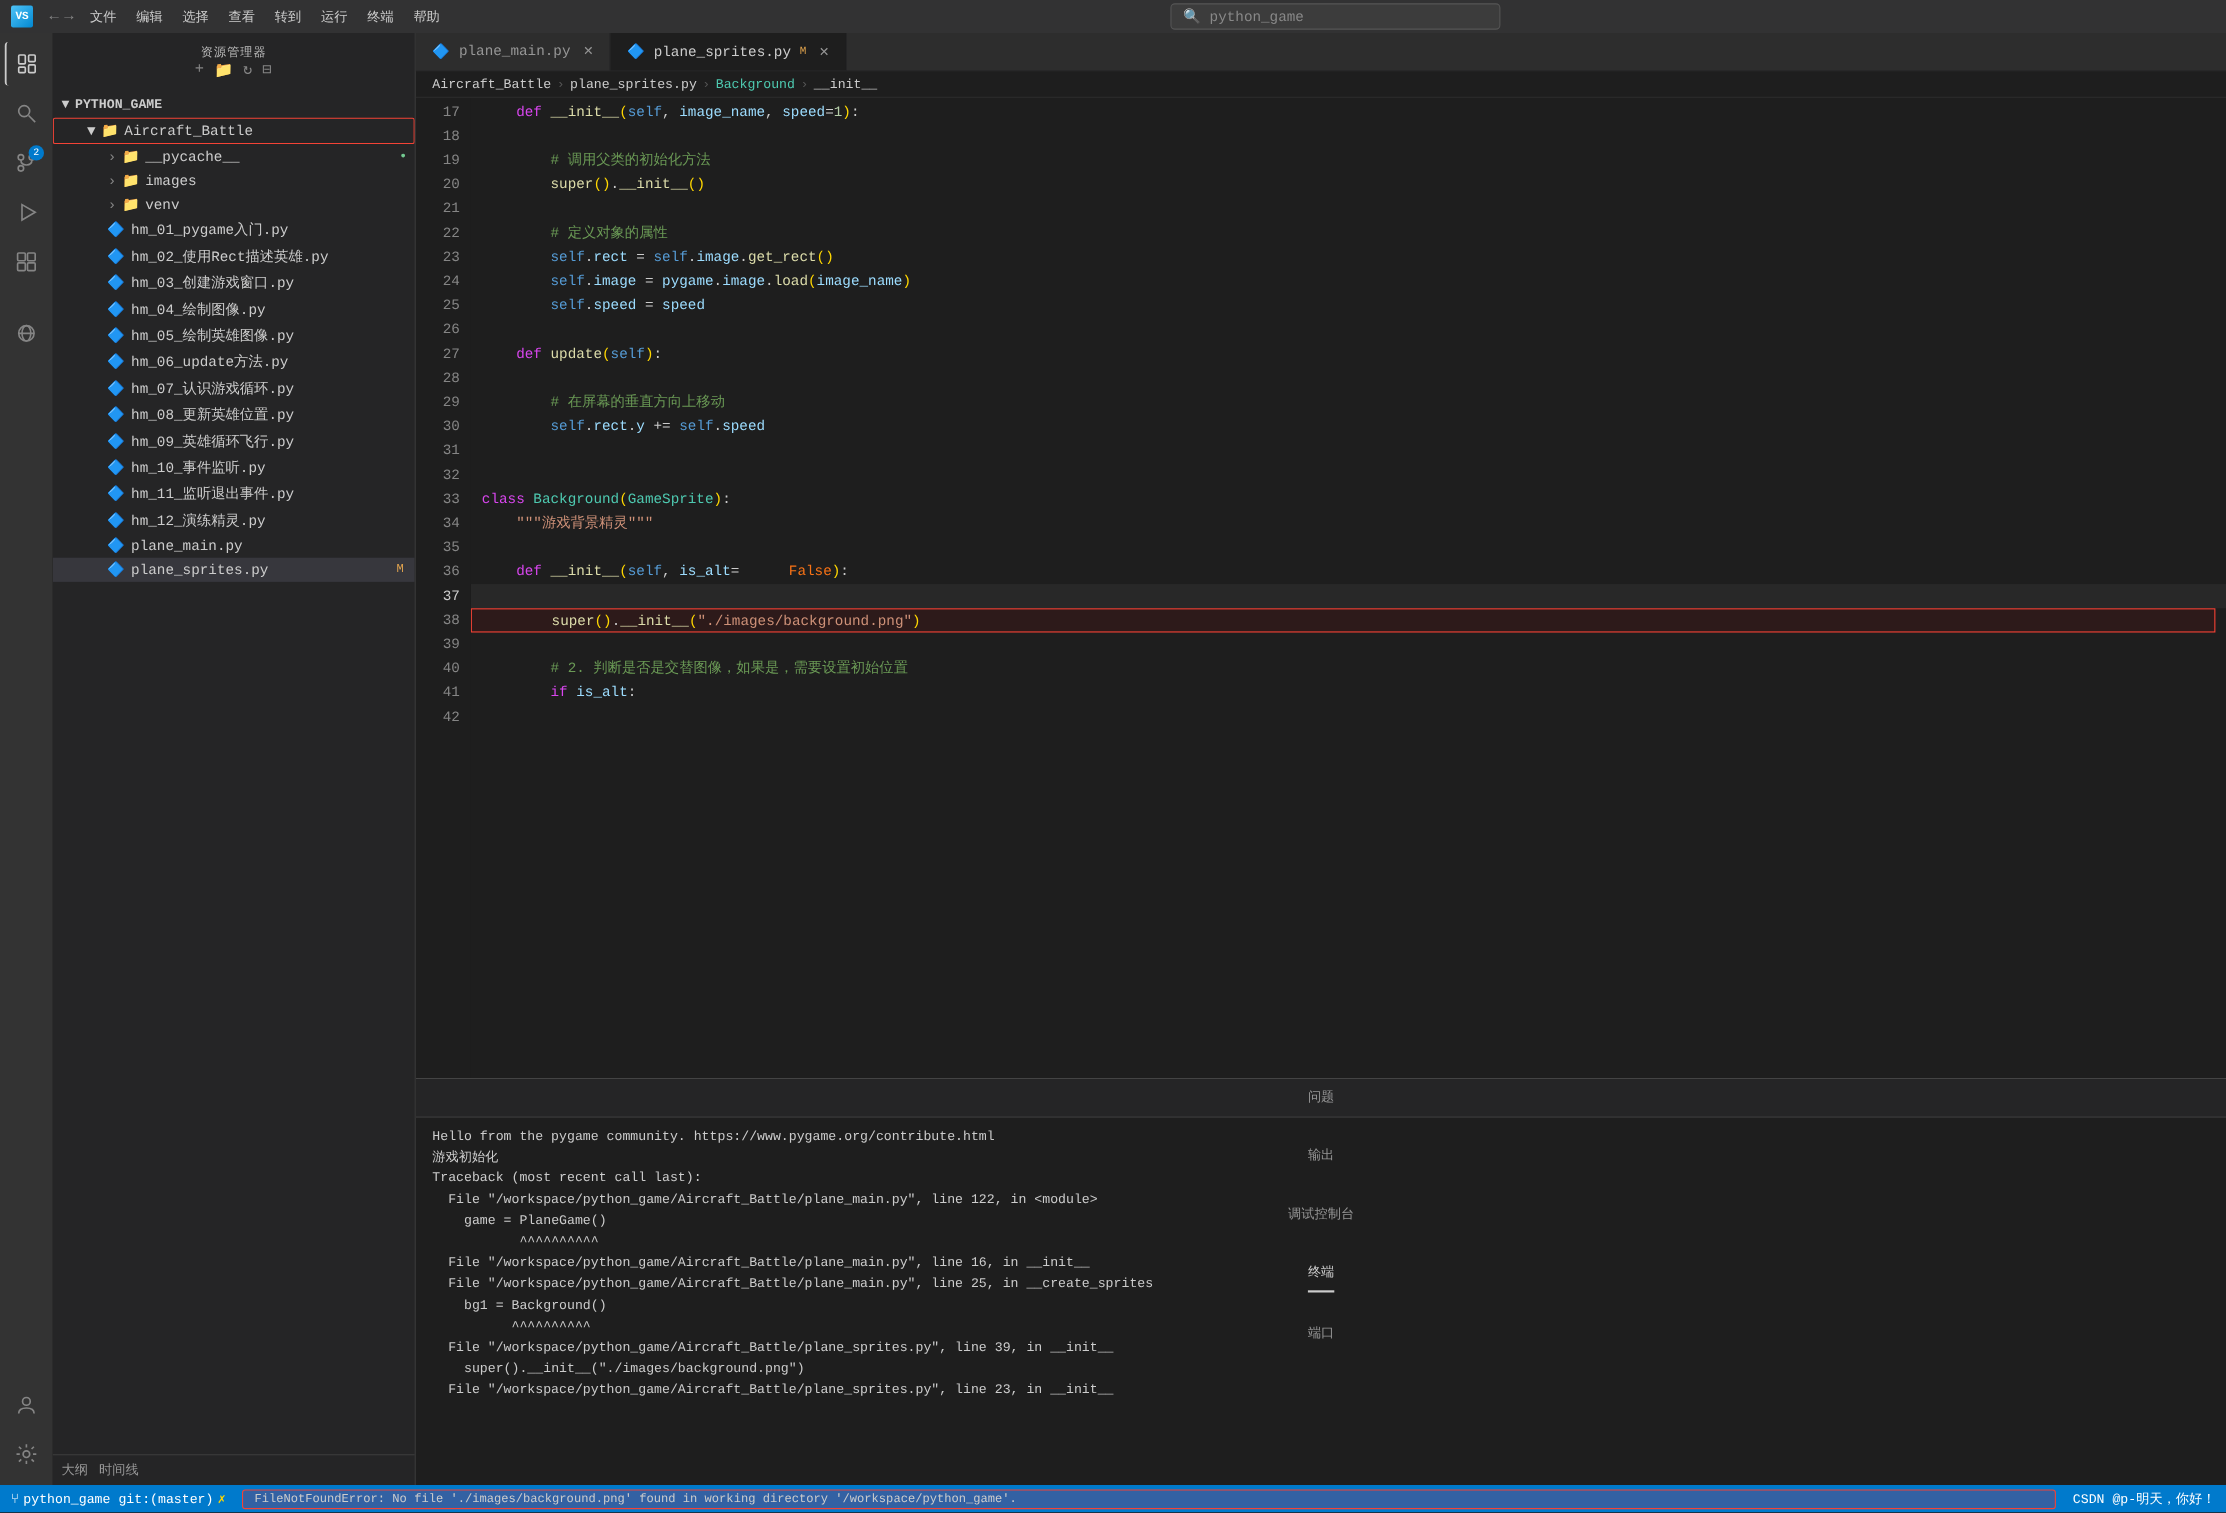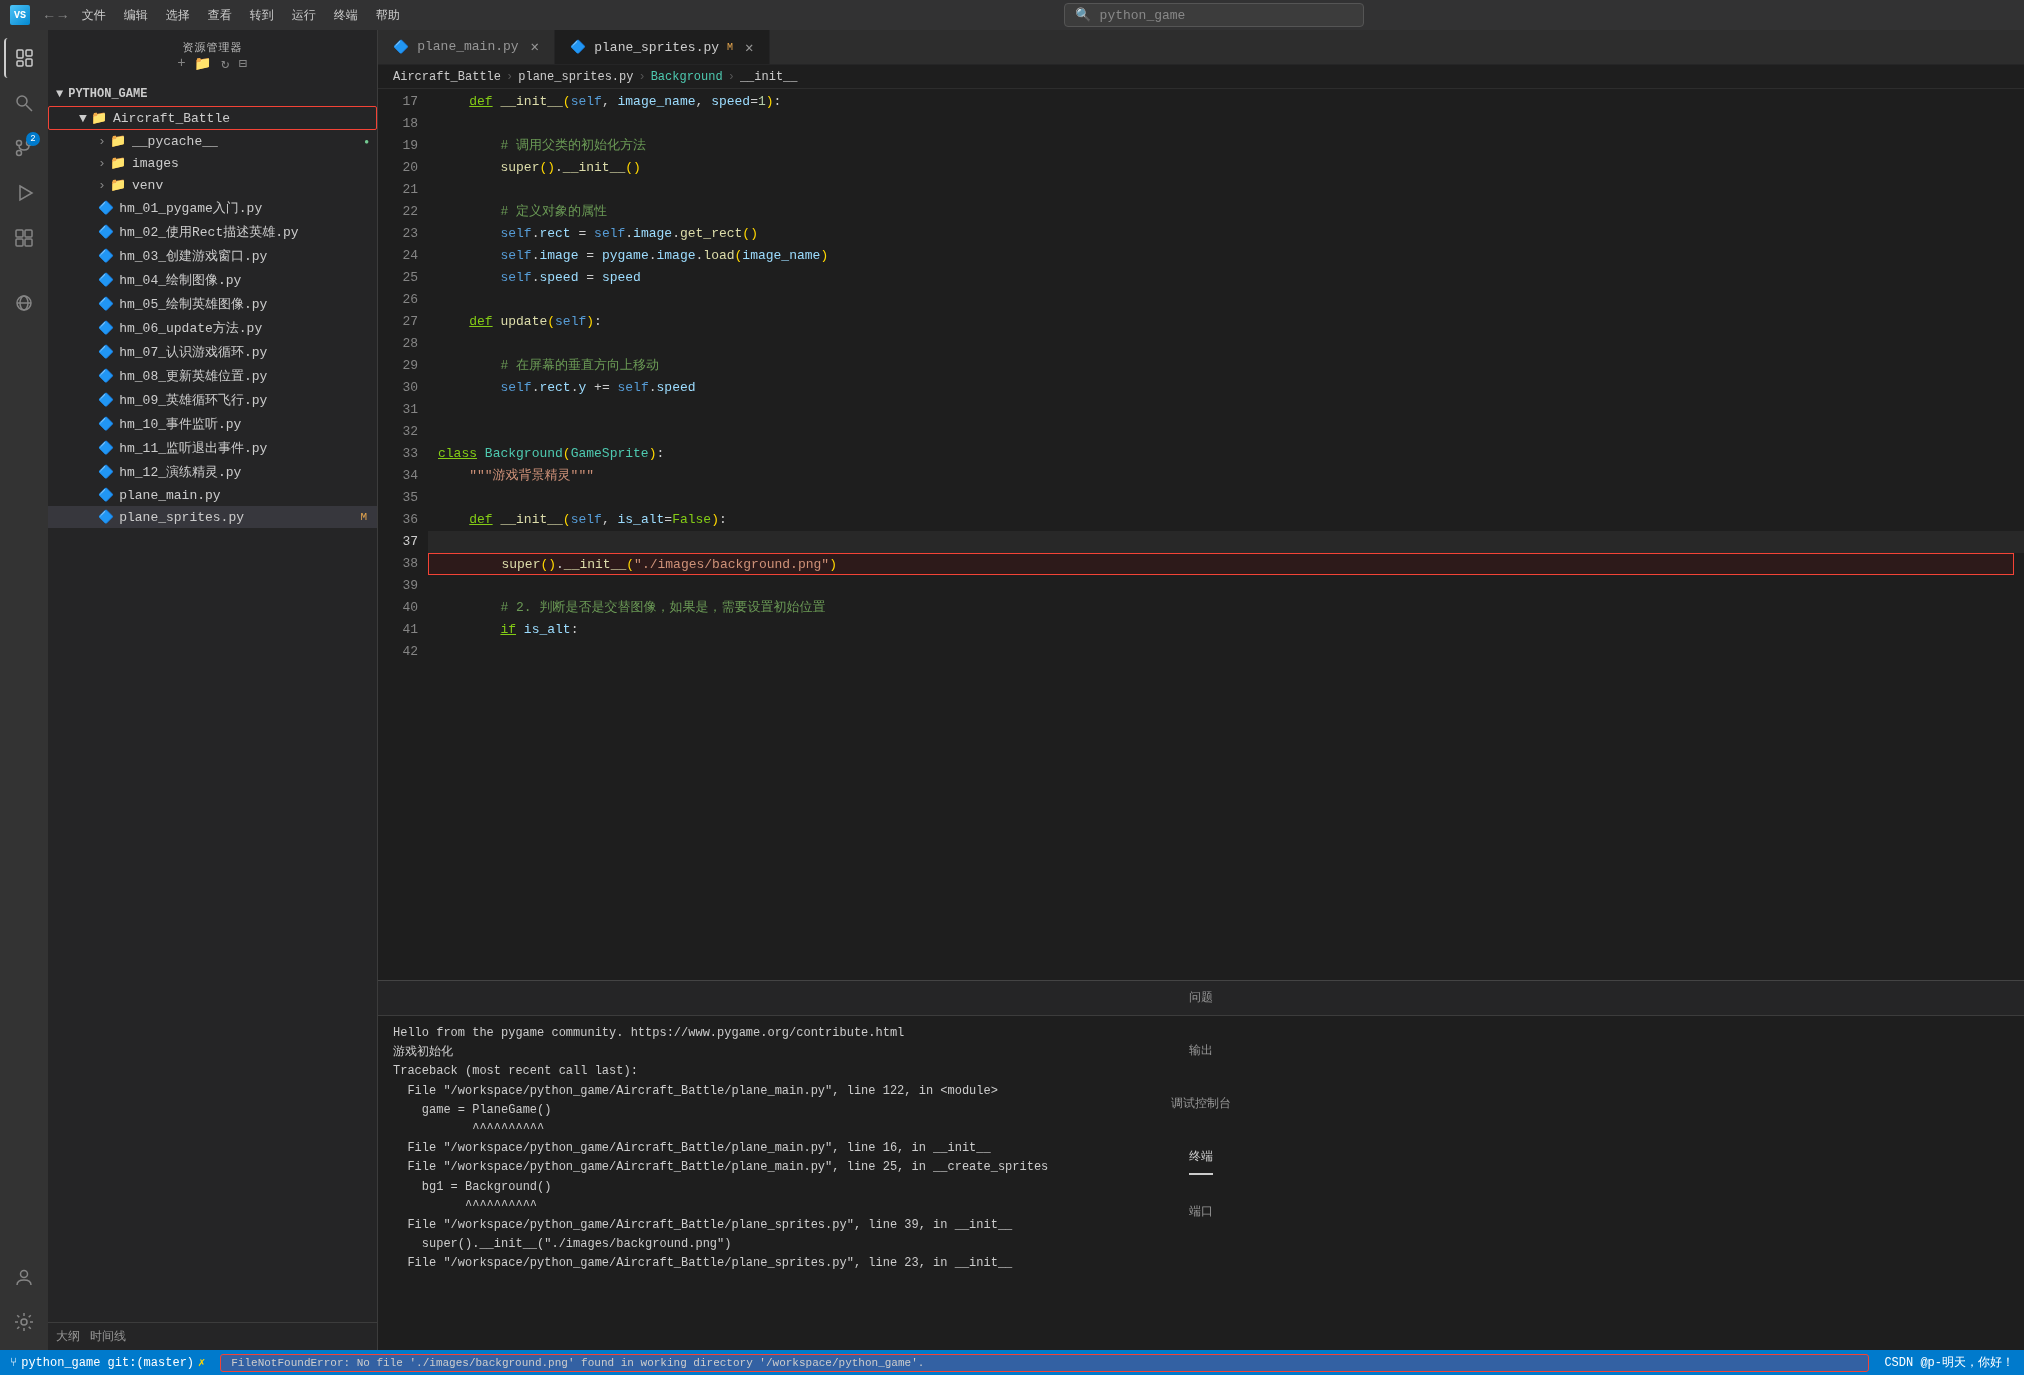--- a/index.html
+++ b/index.html
@@ -230,30 +230,30 @@
     }
     .code-line {
       height: 22px;
       padding-left: 10px;
       white-space: pre;
       position: relative;
     }
     .code-line.current-line { background: #282828; }
 
     
-    .kw { color: #84cc16; text-decoration: underline; }
+    .kw { color: #d946ef; }
     .fn { color: #dcdcaa; }
     .str { color: #ce9178; }
     .num { color: #b5cea8; }
     .cm { color: #6a9955; }
     .cls { color: #4ec9b0; }
     .var { color: #9cdcfe; }
     .paren { color: #ffd700; }
     .self-kw { color: #569cd6; }
-    .bool { color: #84cc16; }
+    .bool { color: #f97316; margin-left: 45px; }
 
     
     .panel {
       height: 370px;
       background: #1e1e1e;
       border-top: 1px solid #444;
       display: flex;
       flex-direction: column;
       flex-shrink: 0;
     }

